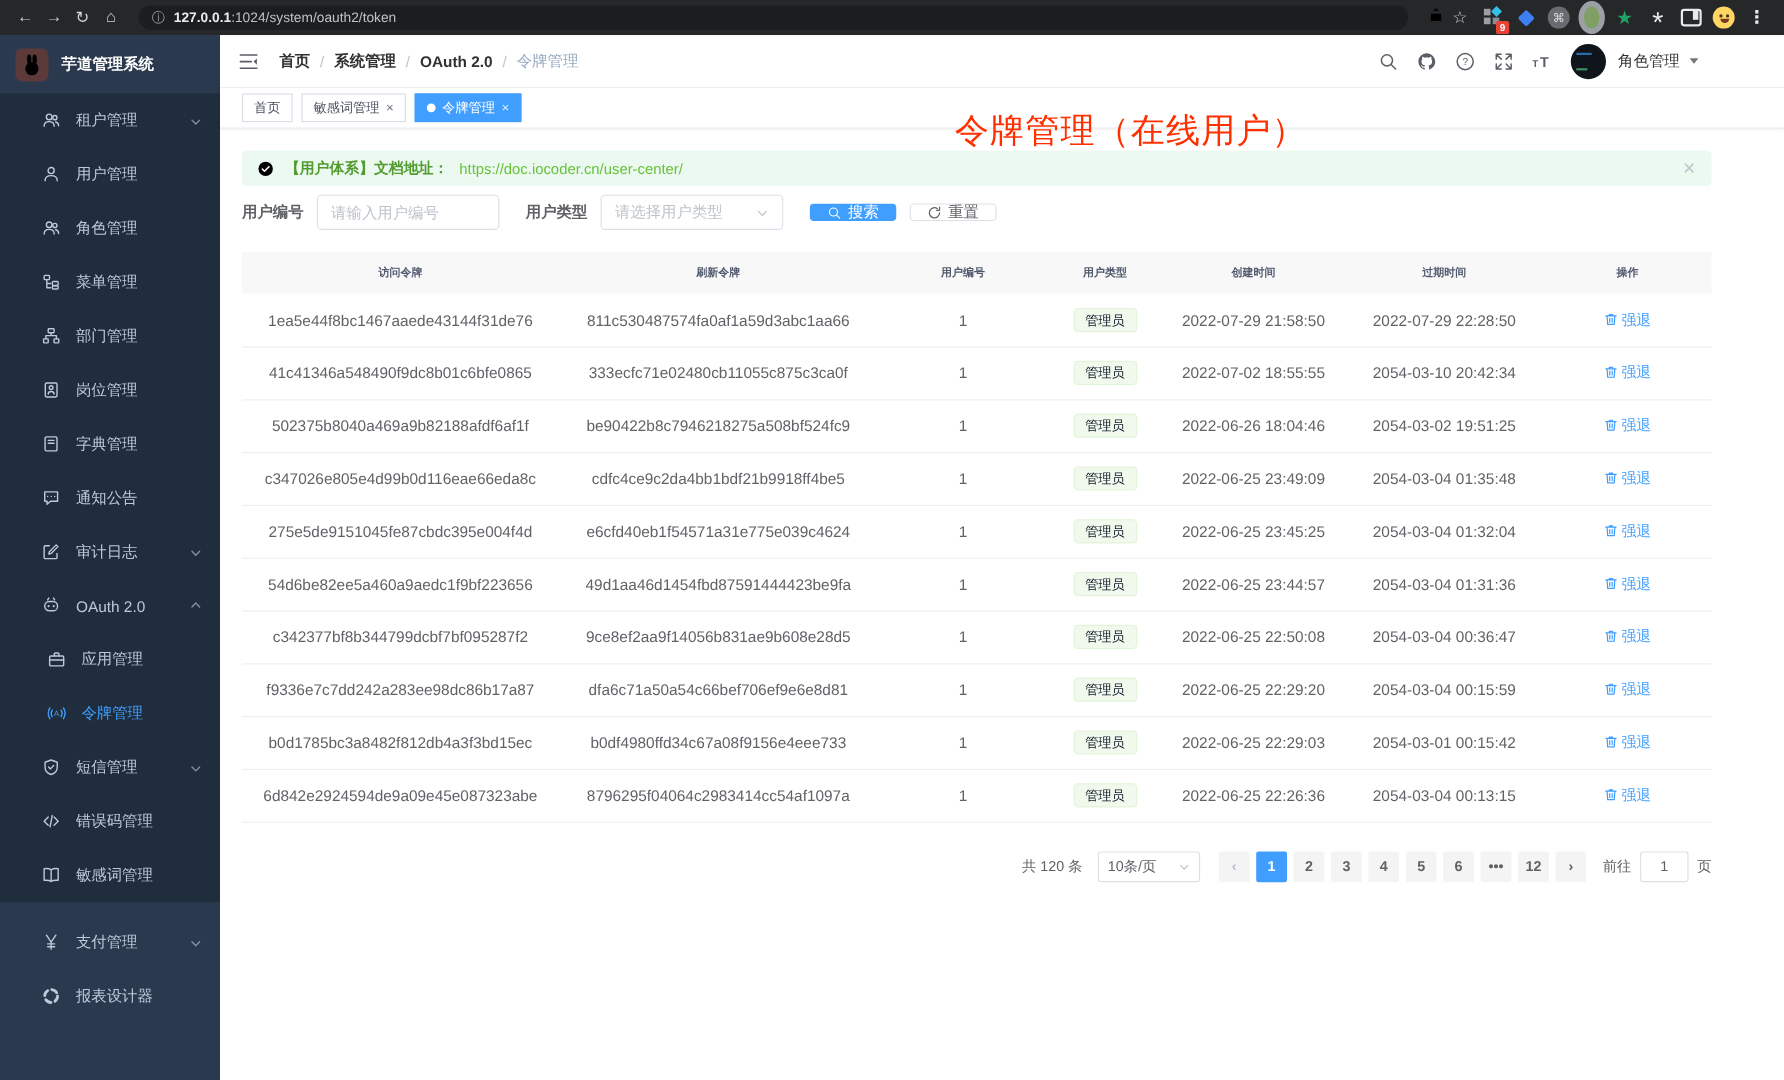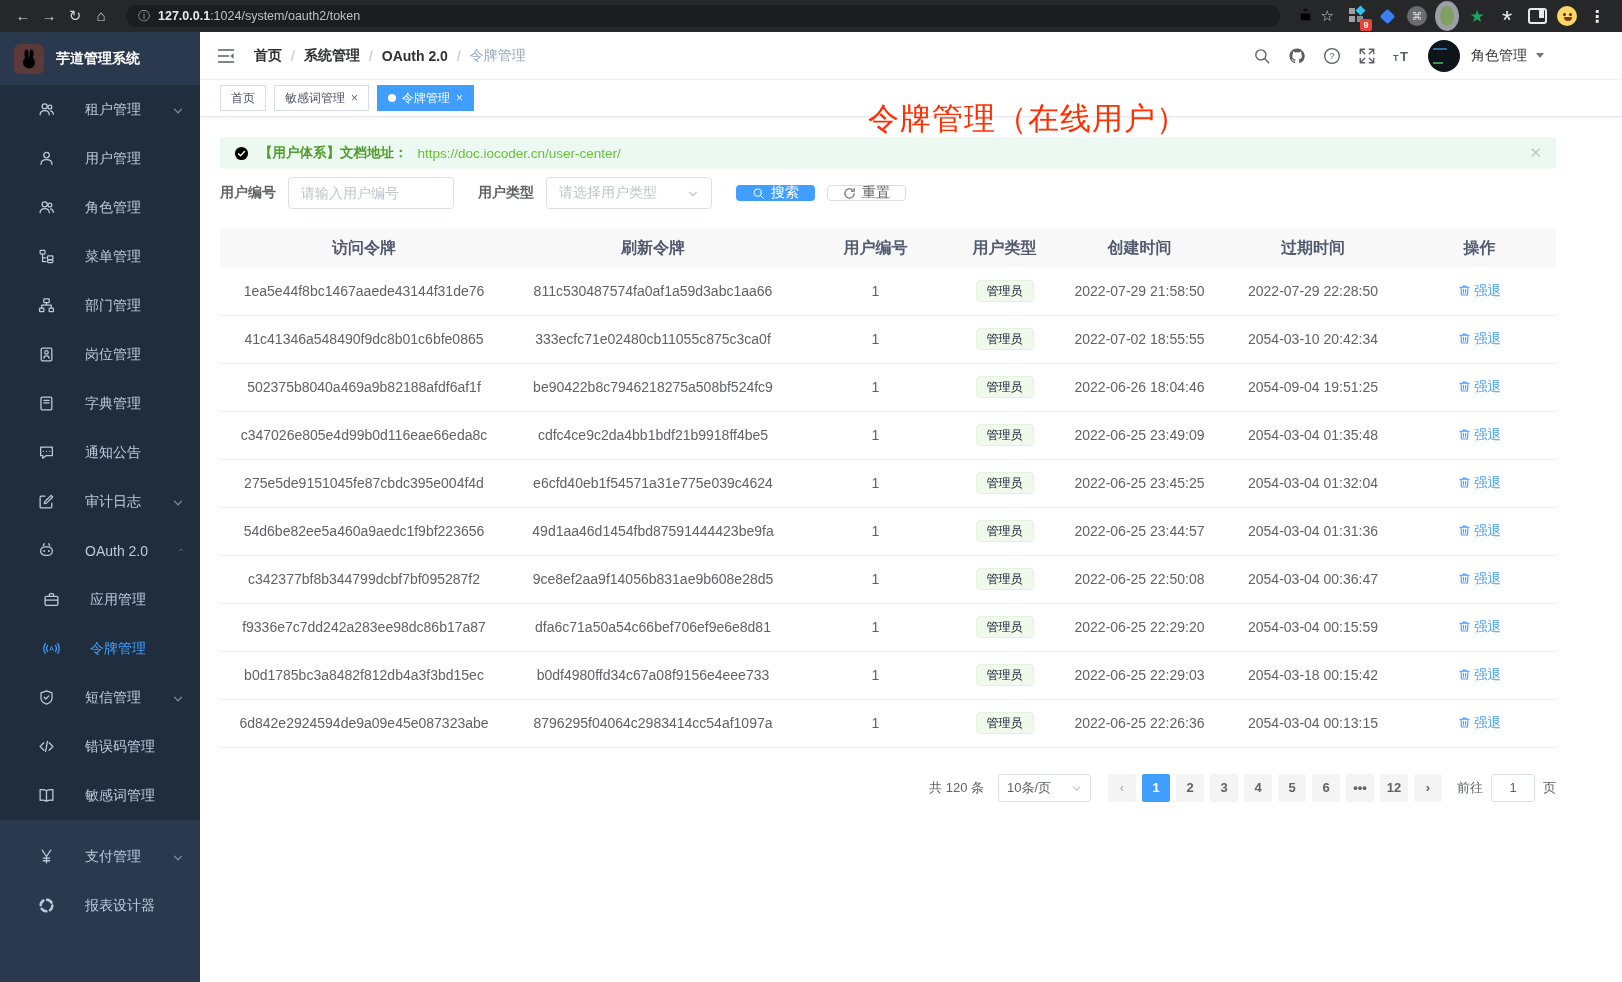--- a/index.html
+++ b/index.html
@@ -48,21 +48,21 @@
   
   .app { display:flex; height:950px; }
   .sidebar { width:200px; flex-shrink:0; background:#1f2d3d; display:flex; flex-direction:column; }
   .logo-row { height:53px; background:#2b394e; display:flex; align-items:center; padding:0 14px; gap:12px; }
   .logo-avatar { width:30px; height:30px; border-radius:6px; background:#5c3a3a; overflow:hidden;
     display:flex; align-items:center; justify-content:center; }
   .logo-avatar svg { width:24px; height:24px; }
   .logo-title { color:#fff; font-size:14px; font-weight:700; white-space:nowrap; }
   .menu { display:flex; flex-direction:column; }
   .menu-bottom { flex:1; background:#2b394e; padding-top:12px; }
-  .menu-item { height:49px; display:flex; align-items:center; padding:0 16px 0 38px; gap:30px;
+  .menu-item { height:49px; display:flex; align-items:center; padding:0 16px 0 38px; gap:14px;
     font-size:14px; color:#bccadb; cursor:pointer; white-space:nowrap; }
   .menu-item.sub { padding-left:43px; }
   .menu-item.active { color:#409eff; }
   .mi-icon { width:17px; height:17px; flex-shrink:0; display:flex; }
   .mi-icon svg, .mi-chev svg, .hd-ic svg, .sel-chev svg, .btn svg, .op-link svg, .pgs-chev svg, .alert-ic svg, .hamburger svg {
     width:100%; height:100%; fill:none; stroke:currentColor; stroke-width:1.2;
     stroke-linecap:round; stroke-linejoin:round; }
   svg .f { fill:currentColor; stroke:none; }
   svg text { fill:currentColor; stroke:none; }
   .mi-chev { margin-left:auto; width:12px; height:12px; color:#8492a6; }
@@ -114,21 +114,21 @@
   .f-input::placeholder { color:#bfc4cc; }
   .f-select { display:flex; align-items:center; justify-content:space-between; color:#bfc4cc; cursor:pointer; }
   .sel-chev { width:12px; height:12px; color:#c0c4cc; }
   .btn { height:16px; border-radius:4px; font-size:14px; display:inline-flex; align-items:center;
     gap:6px; padding:0 15px; cursor:pointer; border:1px solid transparent; }
   .btn svg { width:13px; height:13px; }
   .btn-primary { background:#409eff; color:#fff; margin-left:12px; }
   .btn-plain { background:#fff; border-color:#dcdfe6; color:#606266; }
 
   table.grid { margin-top:20px; width:100%; border-collapse:collapse; table-layout:fixed; }
-  .grid thead th { background:#f8f8f9; height:38px; font-size:16px; font-weight:700;
+  .grid thead th { background:#f8f8f9; height:38px; font-size:10px; font-weight:700;
     color:#515a6e; text-align:center; }
   .grid tbody td { height:48px; border-bottom:1px solid #ebeef5; text-align:center;
     font-size:14px; color:#606266; overflow:hidden; white-space:nowrap; }
   .tag-admin { display:inline-block; background:#f0f9eb; border:1px solid #e1f3d8; color:#0f172a;
     font-size:12px; padding:4px 10px; border-radius:4px; line-height:1; }
   .op-link { color:#409eff; font-size:13.5px; display:inline-flex; align-items:center; gap:3px; cursor:pointer; }
   .op-link svg { width:13px; height:13px; }
 
   .pagination { margin-top:26px; display:flex; align-items:center; justify-content:flex-end;
     font-size:13px; color:#606266; }
@@ -529,21 +529,21 @@
                   </svg>
                   <span>强退</span>
                 </span></td>
             </tr>
             <tr>
               <td>502375b8040a469a9b82188afdf6af1f</td>
               <td>be90422b8c7946218275a508bf524fc9</td>
               <td>1</td>
               <td><span class="tag-admin">管理员</span></td>
               <td>2022-06-26 18:04:46</td>
-              <td>2054-09-04 19:51:25</td>
+              <td>2054-03-02 19:51:25</td>
               <td><span class="op-link">
                   <svg viewBox="0 0 14 14">
                     <path d="M2 3.5h10M5.4 3.5V2.2h3.2v1.3M3.2 3.5l.6 8.3h6.4l.6-8.3M5.8 5.8v3.8M8.2 5.8v3.8"></path>
                   </svg>
                   <span>强退</span>
                 </span></td>
             </tr>
             <tr>
               <td>c347026e805e4d99b0d116eae66eda8c</td>
               <td>cdfc4ce9c2da4bb1bdf21b9918ff4be5</td>
@@ -613,21 +613,21 @@
                   </svg>
                   <span>强退</span>
                 </span></td>
             </tr>
             <tr>
               <td>b0d1785bc3a8482f812db4a3f3bd15ec</td>
               <td>b0df4980ffd34c67a08f9156e4eee733</td>
               <td>1</td>
               <td><span class="tag-admin">管理员</span></td>
               <td>2022-06-25 22:29:03</td>
-              <td>2054-03-18 00:15:42</td>
+              <td>2054-03-01 00:15:42</td>
               <td><span class="op-link">
                   <svg viewBox="0 0 14 14">
                     <path d="M2 3.5h10M5.4 3.5V2.2h3.2v1.3M3.2 3.5l.6 8.3h6.4l.6-8.3M5.8 5.8v3.8M8.2 5.8v3.8"></path>
                   </svg>
                   <span>强退</span>
                 </span></td>
             </tr>
             <tr>
               <td>6d842e2924594de9a09e45e087323abe</td>
               <td>8796295f04064c2983414cc54af1097a</td>

